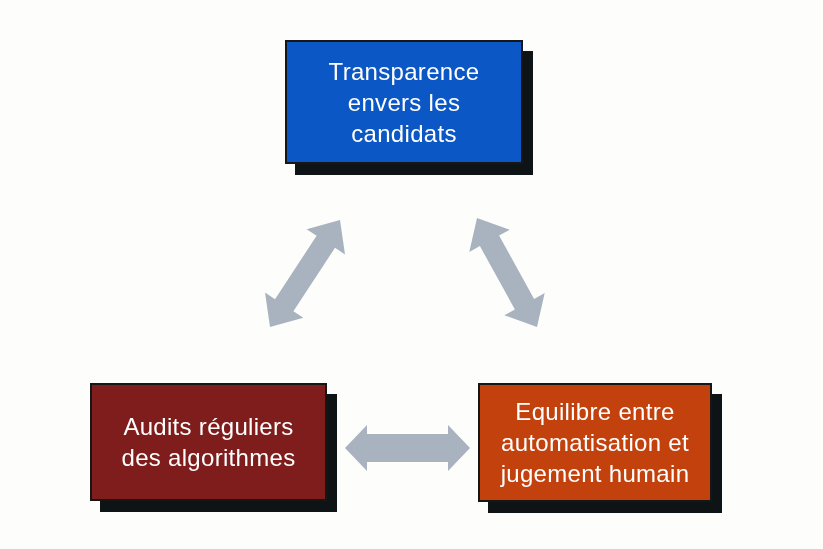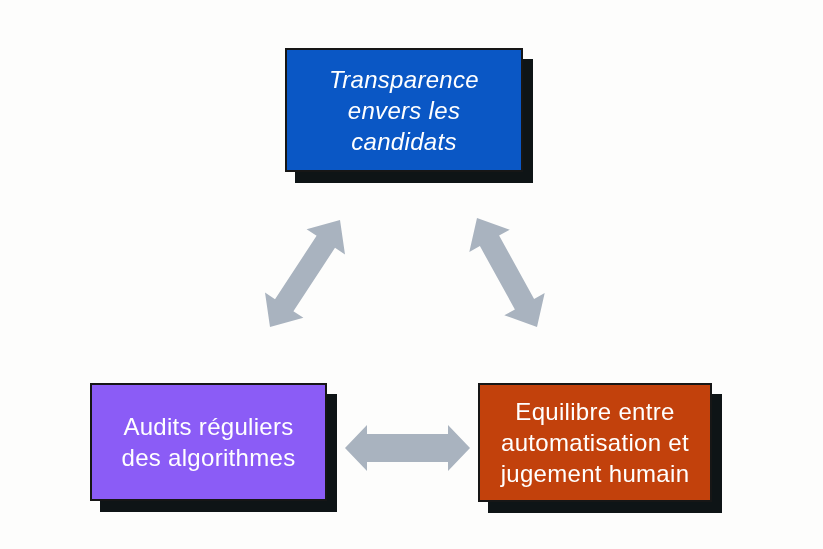--- a/index.html
+++ b/index.html
@@ -24,22 +24,22 @@
     justify-content: center;
     text-align: center;
     color: #FFFFFF;
     font-size: 24px;
     letter-spacing: 0.3px;
     line-height: 31px;
     white-space: pre-line;
     border: 2.5px solid #161616;
     box-shadow: 10px 11px 0 0 #0E1416;
   }
-  .node-blue   { left: 285px; top: 48px;  width: 238px; height: 124px; background: #0A57C5; font-style: italic; }
-  .node-orange { left: 90px;  top: 383px; width: 237px; height: 118px; background: #8b5cf6; }
+  .node-blue   { left: 285px; top: 40px;  width: 238px; height: 124px; background: #0A57C5; }
+  .node-orange { left: 90px;  top: 383px; width: 237px; height: 118px; background: #7f1d1d; }
   .node-green  { left: 478px; top: 383px; width: 234px; height: 119px; background: #c2410c; }
 </style>
 </head>
 <body>
 
 <div class="canvas">
 
   <svg class="arrow-layer" viewBox="0 0 823 549" xmlns="http://www.w3.org/2000/svg">
     <polygon points="270,327 303.4,317.8 293.4,311.2 335,247.8 345,254.4 340,220 306.6,229.2 316.6,235.8 275,299.2 265,292.6" fill="#A9B3BF"></polygon>
     <polygon points="477,218 469.3,251.9 479.9,246.1 514.9,309.5 504.3,315.3 537,327 544.7,293.1 534.1,298.9 499.1,235.5 509.7,229.7" fill="#A9B3BF"></polygon>

